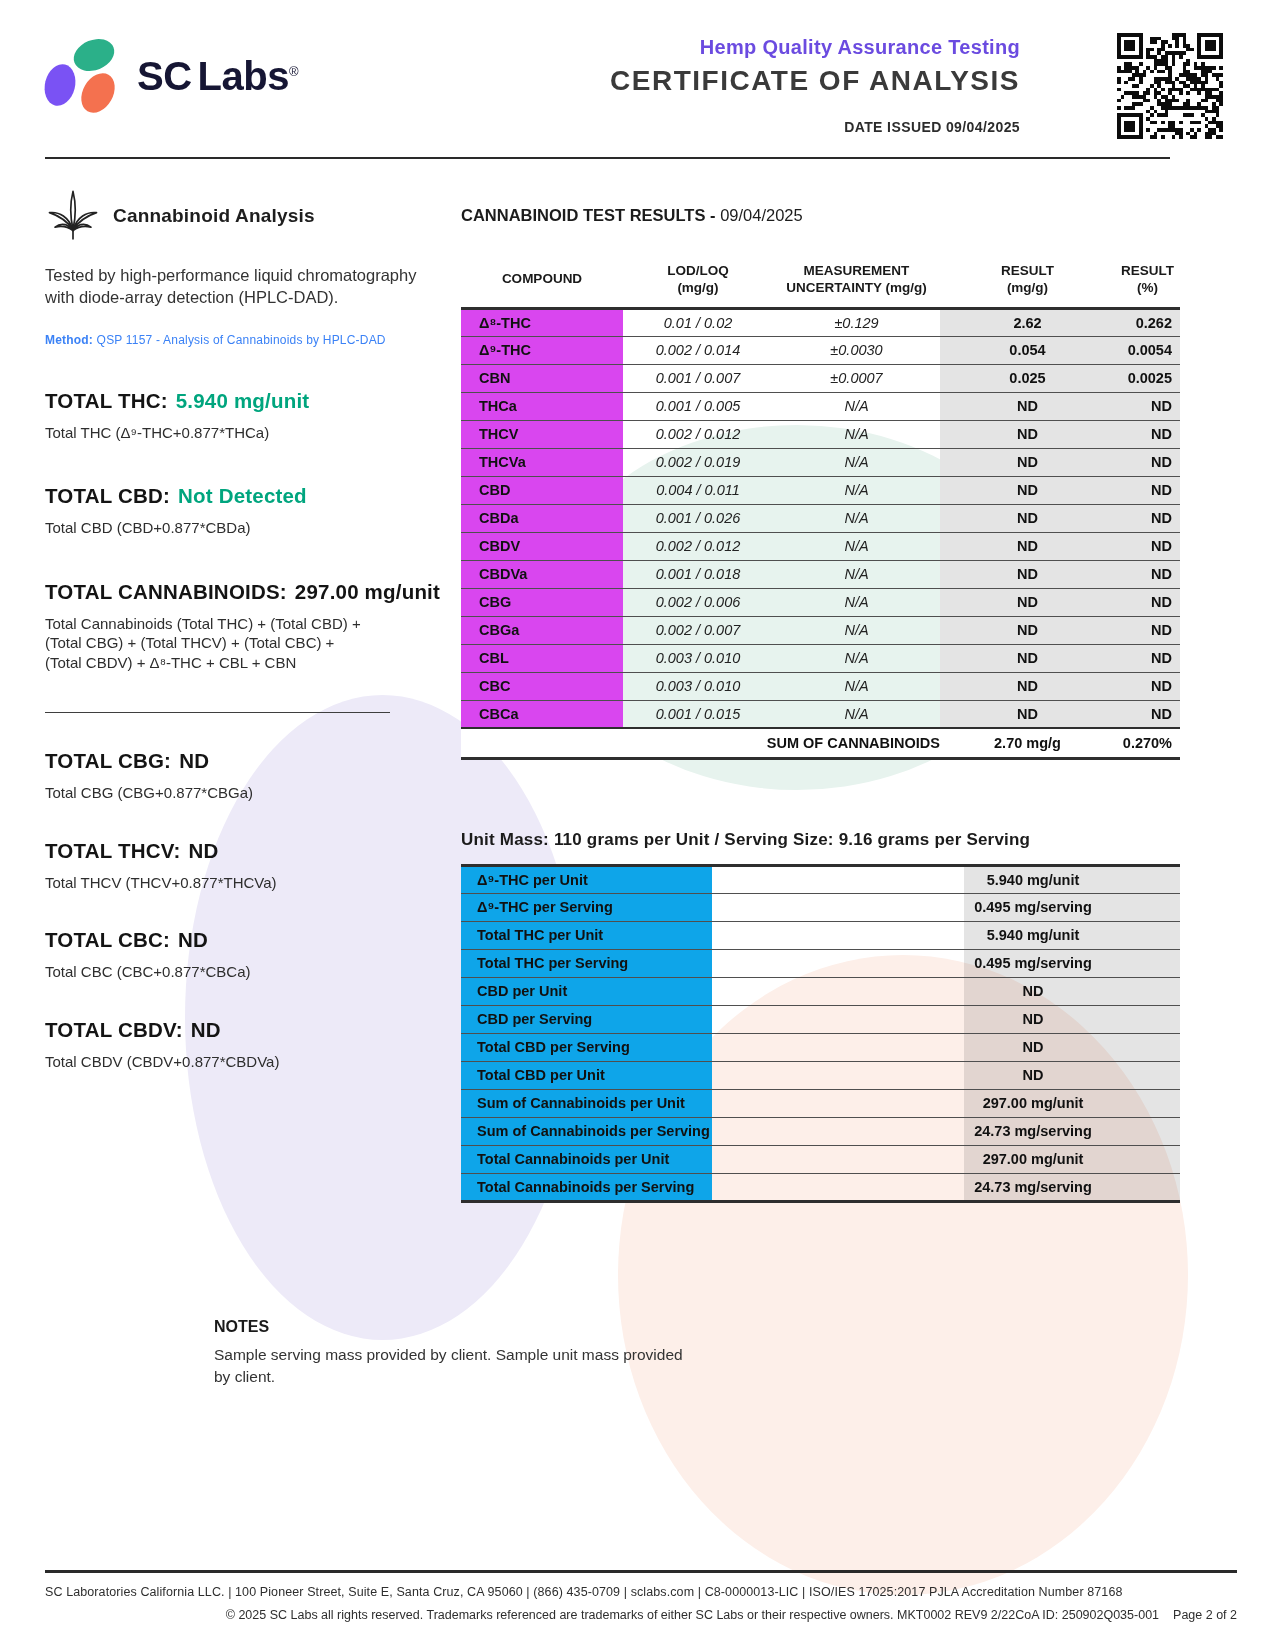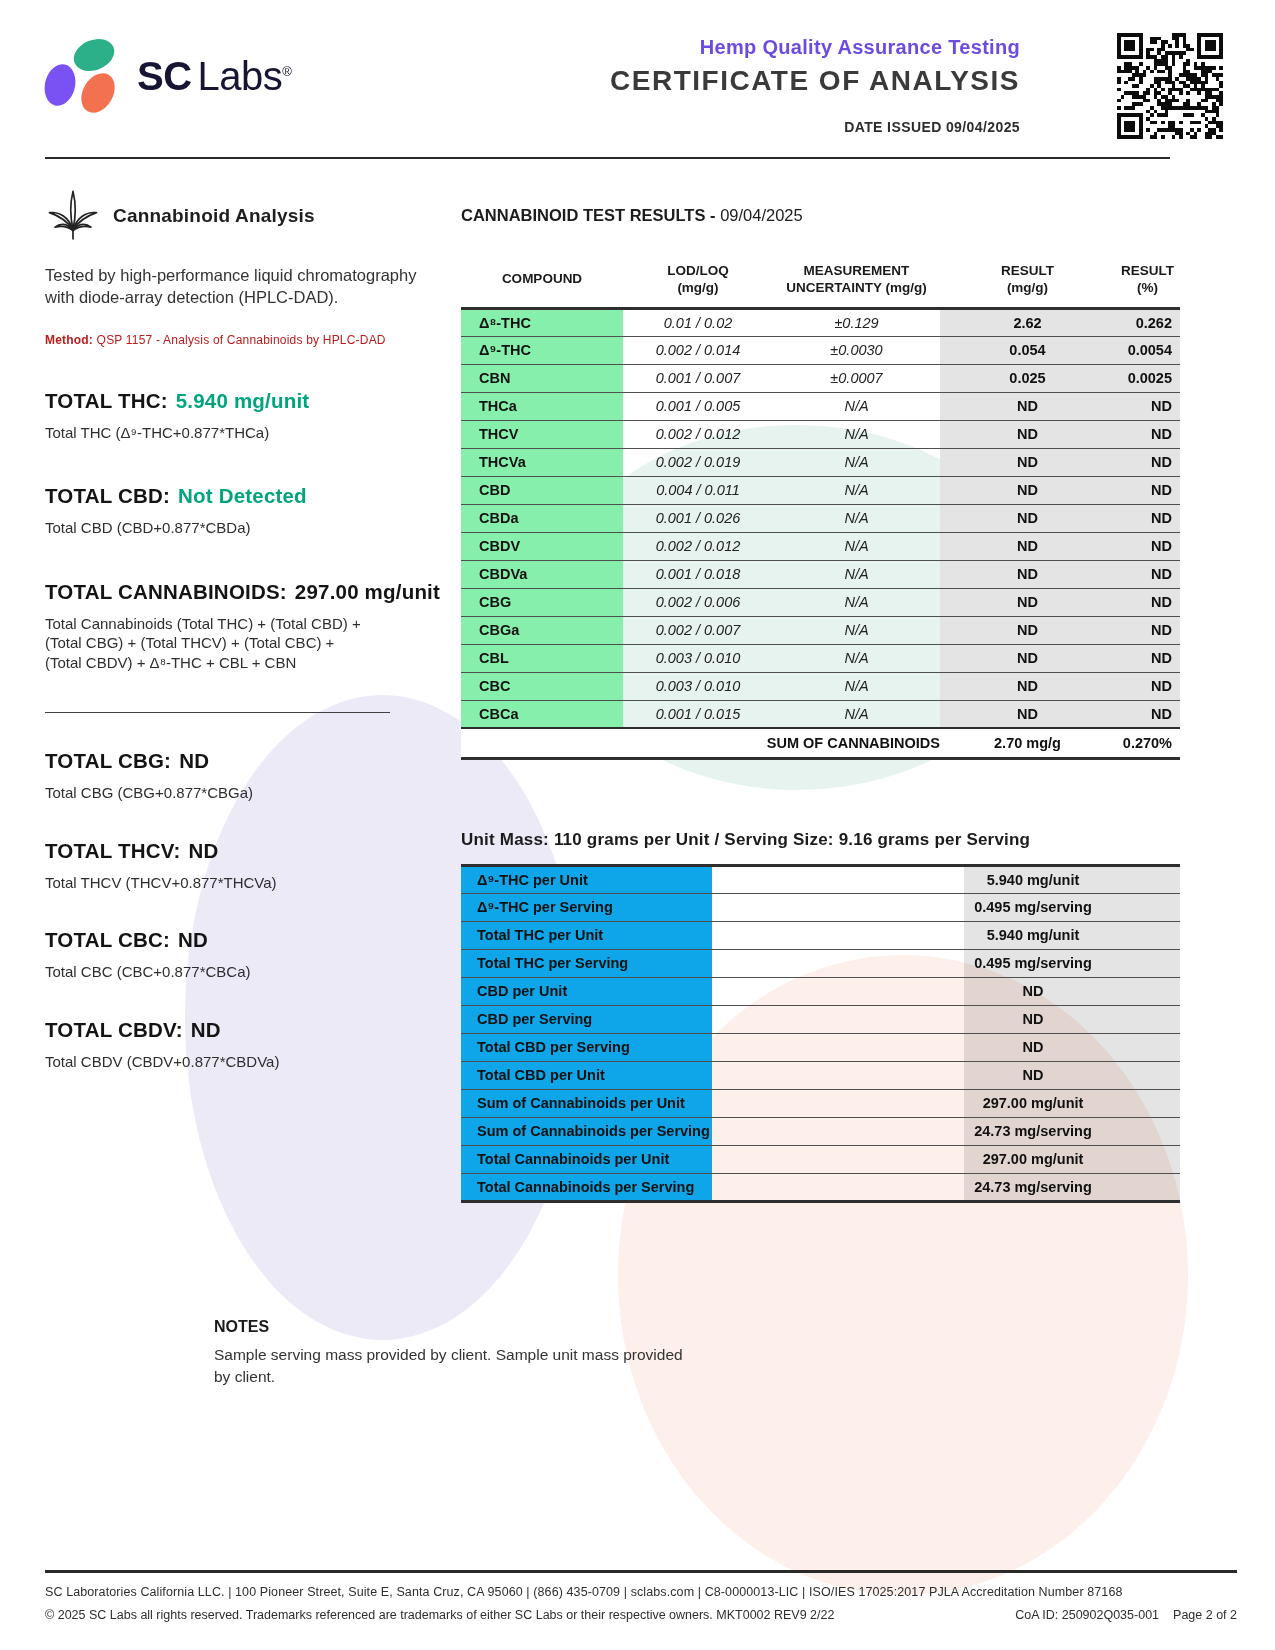--- a/index.html
+++ b/index.html
@@ -18,36 +18,36 @@
   
   .header { position:absolute; left:45px; top:30px; width:1185px; height:112px; }
   .logo { position:absolute; left:0; top:8px; width:260px; height:80px; }
   .logo-ovals { position:absolute; left:0; top:2px; width:78px; height:76px; }
   .oval { position:absolute; border-radius:50%; }
   .oval-purple { left:0px; top:24px; width:30px; height:42px; transform:rotate(14deg); background:#7a52f4; }
   .oval-green  { left:28px; top:0px; width:42px; height:30px; transform:rotate(-22deg); background:#2bb089; }
   .oval-orange { left:38px; top:32px; width:30px; height:42px; transform:rotate(30deg); background:#f4714f; }
   .logo-text { position:absolute; left:92px; top:16px; font-size:40px; color:#161634; letter-spacing:-0.5px; }
   .logo-text .sc { font-weight:800; }
-  .logo-text .labs { font-weight:400; margin-left:6px; }
+  .logo-text .labs { font-weight:700; margin-left:6px; }
   .logo-reg { font-size:13px; vertical-align:super; font-weight:400; }
   .header-right { position:absolute; right:210px; top:0; width:640px; text-align:right; }
   .tagline { font-size:20px; font-weight:700; color:#6b4be0; letter-spacing:0.3px; margin-top:6px; }
   .coa-title { font-size:28px; font-weight:700; color:#3a3a3a; letter-spacing:1.5px; margin-top:6px; }
   .date-issued { font-size:14px; font-weight:700; color:#2c2c2c; letter-spacing:0.4px; margin-top:22px; }
   .qr { position:absolute; left:1072px; top:3px; width:106px; height:106px; }
   .header-rule { position:absolute; left:45px; top:157px; width:1125px; height:2px; background:#2a2a2a; }
 
   
   .left-col { position:absolute; left:45px; top:188px; width:402px; }
   .section-head { display:flex; align-items:center; gap:12px; }
   .leaf { width:56px; height:56px; flex:0 0 auto; }
   .section-title { font-size:19px; font-weight:800; color:#1e1e1e; letter-spacing:0.2px; }
   .desc { margin-top:20px; font-size:16.5px; line-height:1.35; color:#333; }
-  .method { margin-top:24px; font-size:12px; color:#b91c1c; letter-spacing:0.2px; }
+  .method { margin-top:24px; font-size:12px; color:#3b82f6; letter-spacing:0.2px; }
   .method b { font-weight:800; }
   .total-block { margin-top:42px; }
   .total-line { font-size:20.5px; font-weight:800; color:#141414; letter-spacing:0.2px; }
   .total-line .total-value { margin-left:8px; }
   .total-value.accent { color:#00a57e; }
   .total-value.plain { color:#141414; }
   .total-formula { margin-top:10px; font-size:15px; color:#2e2e2e; white-space:pre-line; line-height:1.3; }
   .left-divider { margin:40px 0 0 0; width:345px; height:1px; background:#3f3f3f; }
   .totals-secondary .total-block { margin-top:36px; }
 
@@ -56,21 +56,21 @@
   .results-title { font-size:16.5px; color:#1c1c1c; }
   .results-title .tb { font-weight:800; }
   .results-title .td { font-weight:400; }
 
   table.grid { border-collapse:collapse; width:719px; table-layout:fixed; }
   table.t1 { margin-top:32px; }
   .t1 col.c1{width:162px;} .t1 col.c2{width:150px;} .t1 col.c3{width:167px;} .t1 col.c4{width:175px;} .t1 col.c5{width:65px;}
   .t1 thead th { font-size:13.5px; font-weight:800; color:#1a1a1a; text-align:center; padding:6px 2px 10px 2px; line-height:1.25; vertical-align:middle; border-bottom:3px solid #2e2e2e; }
   .t1 thead th.h-compound { text-align:center; }
   .t1 tbody td { height:28px; font-size:14.5px; border-bottom:1px solid #4f4f4f; padding:2px 4px; vertical-align:middle; }
-  .t1 td.c-compound { background:#86efac; font-weight:700; color:#111; padding-left:18px; }
+  .t1 td.c-compound { background:#d946ef; font-weight:700; color:#111; padding-left:18px; }
   .t1 td.c-lod, .t1 td.c-unc { font-style:italic; text-align:center; color:#222; background:transparent; }
   .t1 td.c-result { background:#e4e4e4; font-weight:700; text-align:center; color:#111; }
   .t1 td.c-pct { background:#e4e4e4; font-weight:700; text-align:right; padding-right:8px; color:#111; }
   .t1 tbody tr:last-child td { border-bottom:2px solid #2e2e2e; }
   .t1 tfoot td { height:30px; font-size:14.5px; font-weight:800; color:#111; border-bottom:3px solid #2e2e2e; background:#fff; vertical-align:middle; }
   .t1 tfoot .f-label { text-align:right; }
   .t1 tfoot .f-result { text-align:center; }
   .t1 tfoot .f-pct { text-align:right; padding-right:8px; }
 
   .unit-title { margin-top:70px; font-size:17px; font-weight:700; color:#1b1b1b; letter-spacing:0.2px; }
@@ -84,21 +84,21 @@
 
   
   .notes { position:absolute; left:214px; top:1318px; width:470px; }
   .notes-title { font-size:16px; font-weight:800; color:#1a1a1a; }
   .notes-body { margin-top:8px; font-size:15.5px; color:#333; line-height:1.4; }
 
   
   .footer { position:absolute; left:45px; top:1570px; width:1192px; }
   .footer-rule { height:3px; background:#2a2a2a; }
   .footer-line1 { margin-top:12px; font-size:12.5px; color:#2e2e2e; letter-spacing:0.1px; }
-  .footer-line2 { margin-top:9px; font-size:12.5px; color:#2e2e2e; display:flex; justify-content:space-between; }
+  .footer-line2 { margin-top:9px; font-size:12.5px; color:#2e2e2e; display:flex; justify-content:flex-end; }
   .footer-line2 .fr { white-space:nowrap; }
   .footer-line2 .fr .pg { margin-left:14px; }
 </style>
 </head>
 <body>
 
 <div class="page">
 
   <div class="blob blob-lavender"></div>
   <div class="blob blob-teal"></div>

